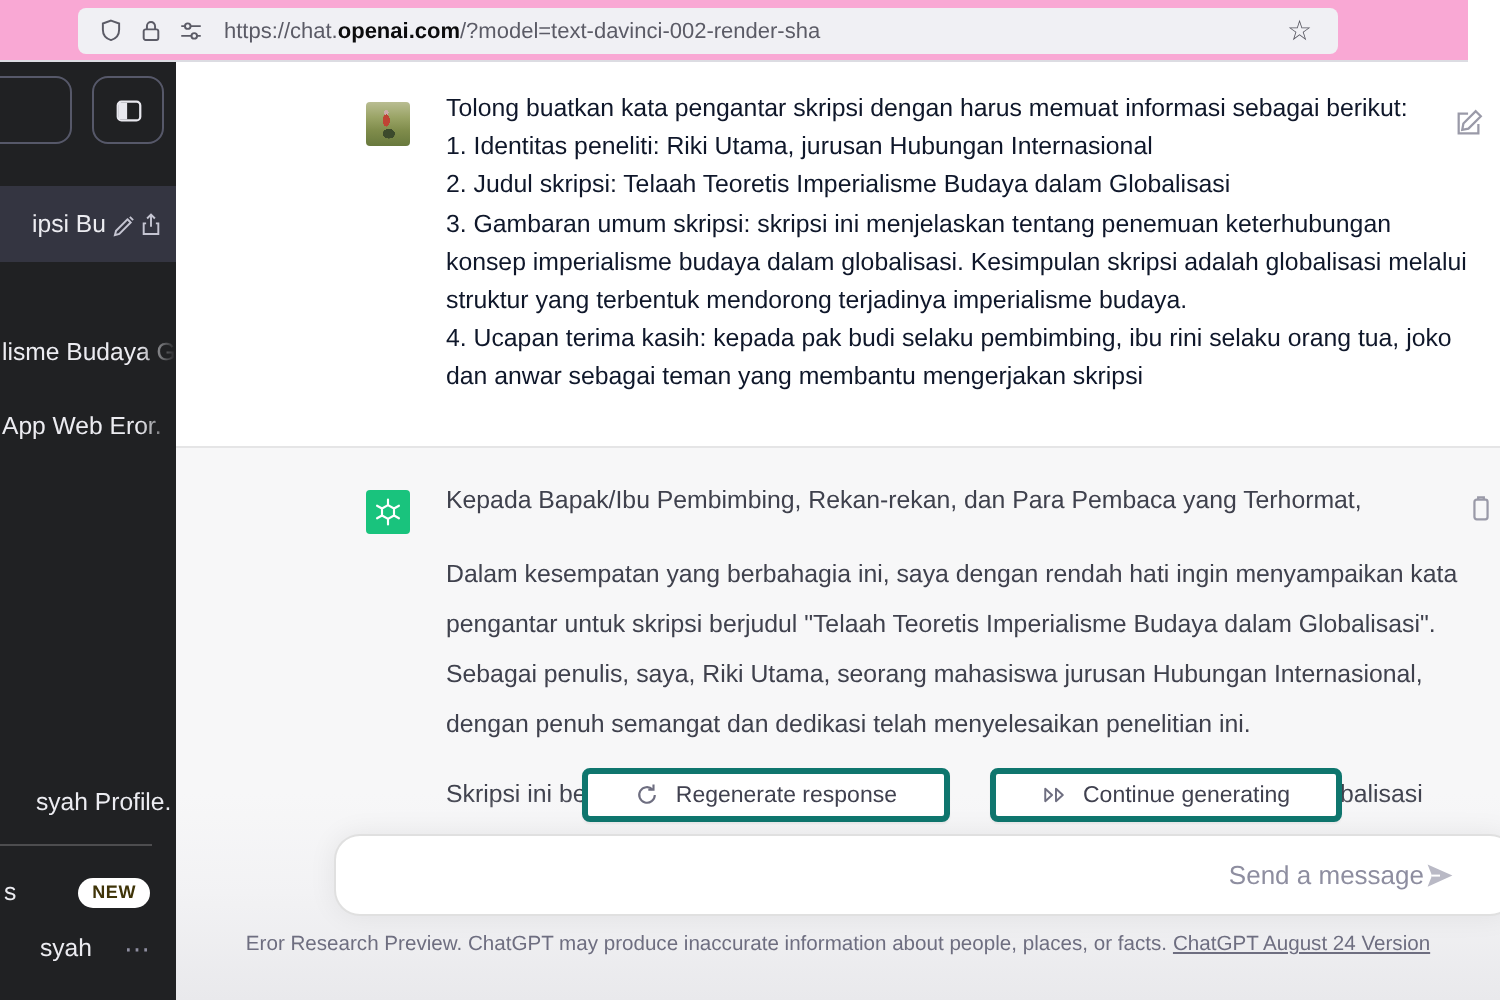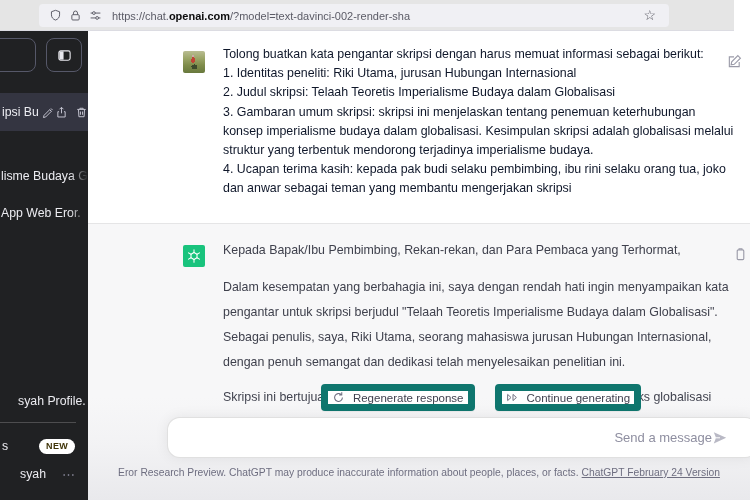--- a/index.html
+++ b/index.html
@@ -1,35 +1,35 @@
 <!DOCTYPE html>
 <html><head>
 <meta charset="utf-8">
 <style>
   * { box-sizing: border-box; margin: 0; padding: 0; }
   html,body { width: 750px; height: 500px; overflow: hidden; }
   body { font-family: "Liberation Sans", sans-serif; background: #fff; }
   .screen { position: relative; width: 750px; height: 500px; }
 
   
-  .browser-bar { position: absolute; top:0; left:0; right:16px; height:31px; background:#e5e5e5; border-bottom:1px solid #dcdce2; z-index:30; }
+  .browser-bar { position: absolute; top:0; left:0; right:16px; height:31px; background:#f9a8d4; border-bottom:1px solid #dcdce2; z-index:30; }
   .address-bar { position:absolute; left:39px; top:4px; width:630px; height:23px; background:#f0f0f4; border-radius:4px; display:flex; align-items:center; padding:0 10px; }
   .address-bar svg { width:13px; height:13px; flex:0 0 auto; margin-right:7px; }
   .url { font-size:11px; color:#5b5b66; white-space:nowrap; margin-left:3px; }
   .url b { color:#0c0c0d; font-weight:700; }
   .star { position:absolute; right:13px; top:3px; font-size:14px; color:#55555f; }
 
   
   .sidebar { position:absolute; top:31px; left:0; width:88px; bottom:0; background:#202123; overflow:hidden; color:#ececf1; z-index:20; }
   .topbtn { position:absolute; border:1px solid #565869; border-radius:8px; height:34px; background:transparent; }
   .newchat-btn { left:-16px; top:7px; width:52px; }
   .collapse-btn { left:46px; top:7px; width:36px; display:flex; align-items:center; justify-content:center; }
   .chat-row { position:absolute; left:0; width:88px; height:38px; display:flex; align-items:center; font-size:12.3px; white-space:nowrap; overflow:hidden; }
   .chat-row .fade { position:absolute; right:0; top:0; bottom:0; width:18px; background:linear-gradient(90deg, rgba(32,33,35,0), #202123); }
-  .row-selected { top:62px; background:#343541; padding-left:2px; }
+  .row-selected { top:62px; background:#343541; padding-left:16px; }
   .row-chat2 { top:126px; padding-left:1px; }
   .row-chat3 { top:163px; padding-left:1px; }
   .row-profile { top:351px; padding-left:18px; }
   .side-divider { position:absolute; top:391px; left:0; width:76px; height:1px; background:#4d4d4f; }
   .row-upgrade { top:396px; padding-left:2px; }
   .row-account { top:424px; padding-left:20px; }
   .row-selected svg { width:13px; height:13px; flex:0 0 auto; color:#c5c5d2; }
   .pencil { margin-left:3px; }
   .share { margin-left:auto; }
   .trash { margin-left:7px; margin-right:6px; }
@@ -59,21 +59,21 @@
   .f1 { left:0; top:0; } .f2 { left:244px; top:0; } .f3 { left:374px; top:0; }
   .line2 { left:0; top:25px; color:#9b9daa; }
   .msg-tool { position:absolute; width:15px; height:15px; color:#9a9aa8; }
   .edit-tool { left:639px; top:23px; }
   .copy-tool { left:645px; top:23px; }
 
   .fade-overlay { position:absolute; left:0; right:0; top:366px; bottom:0; z-index:5; pointer-events:none;
     background:linear-gradient(180deg, rgba(247,247,248,0) 0%, rgba(242,242,244,0.9) 45%, #e9e9ec 100%); }
 
   .action-buttons { position:absolute; left:135px; width:516px; top:353px; display:flex; justify-content:center; gap:20px; z-index:10; }
-  .action-buttons button { display:flex; align-items:center; gap:8px; background:#fff; border:7px solid #0f766e; border-radius:4px; height:27px; padding:0 4px; font-size:11.5px; color:#40414f; font-family:"Liberation Sans",sans-serif; box-shadow:0 1px 1px rgba(0,0,0,0.05); cursor:pointer; }
+  .action-buttons button { display:flex; align-items:center; gap:8px; background:#fff; border:3px solid #0f766e; border-radius:4px; height:27px; padding:0 23px; font-size:11.5px; color:#40414f; font-family:"Liberation Sans",sans-serif; box-shadow:0 1px 1px rgba(0,0,0,0.05); cursor:pointer; }
   .action-buttons svg { width:13px; height:13px; color:#6e6e80; }
 
   .composer { position:absolute; left:79px; top:386px; right:-8px; height:41px; background:#fff; border:1px solid rgba(0,0,0,0.12); border-radius:13px; box-shadow:0 0 14px rgba(0,0,0,0.07); z-index:10; display:flex; align-items:center; }
   .composer input { flex:1; border:none; outline:none; background:transparent; margin-left:16px; font-size:13px; color:#343541; font-family:"Liberation Sans",sans-serif;text-align:right; }
   .composer input::placeholder { color:#8e8ea0; }
   .composer .send { width:16px; height:16px; margin-right:29px; color:#b9b9c5; flex:0 0 auto; }
 
   .footer-note { position:absolute; left:0; right:0; top:436px; text-align:center; font-size:10.3px; color:#6e6e80; z-index:11; white-space:nowrap; }
   .footer-note a { color:#6e6e80; text-decoration:underline; margin-left:3px; cursor:pointer; }
 </style>
@@ -208,17 +208,17 @@
 
     <div class="composer">
       <input type="text" placeholder="Send a message" style="">
       <svg class="send" viewBox="0 0 16 16">
           <path d="M1.8 2.2l12.4 5.6L1.8 13.4l2.2-5.6z" fill="currentColor"></path>
           <path d="M4 7.8h4" stroke="#fff" stroke-width="1"></path>
         </svg>
     </div>
 
     <div class="footer-note">
-      <span>Eror Research Preview. ChatGPT may produce inaccurate information about people, places, or facts.</span><a>ChatGPT February 24 Version</a>
+      <span>Eror Research Preview. ChatGPT may produce inaccurate information about people, places, or facts.</span><a>ChatGPT August 24 Version</a>
     </div>
 
   </main>
 </div>
 
 </body></html>

